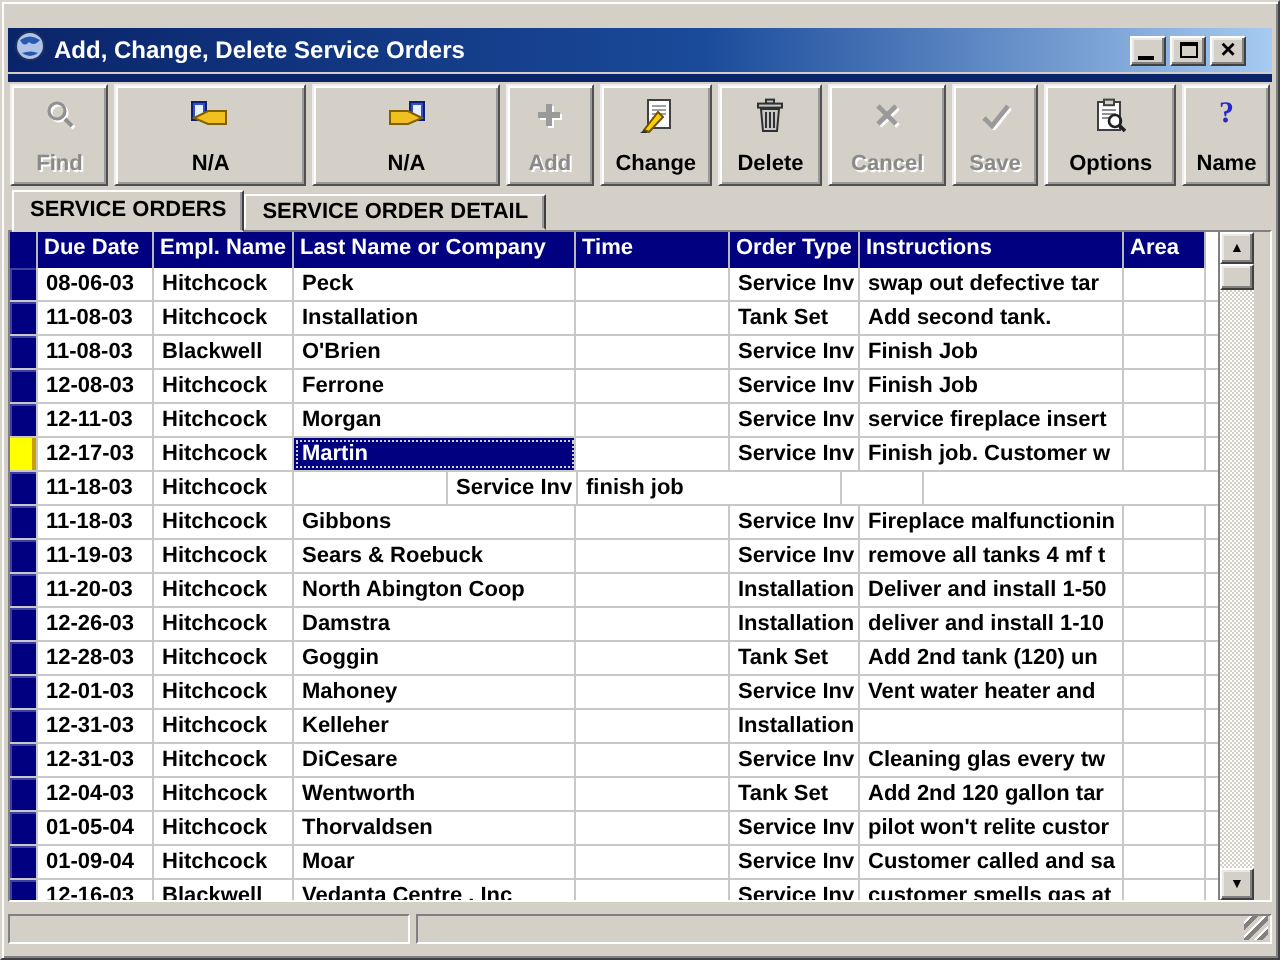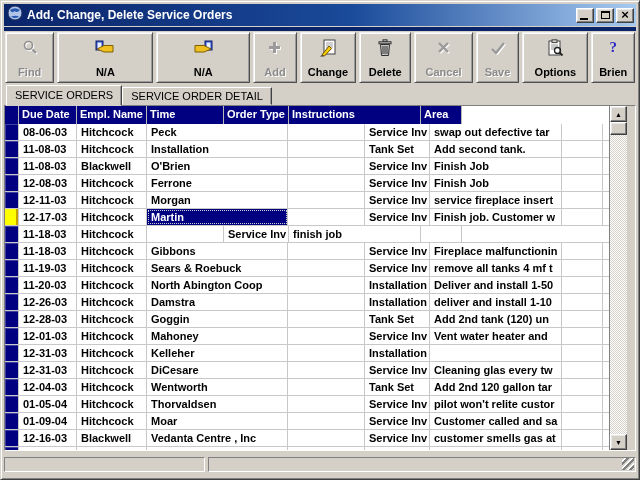--- a/index.html
+++ b/index.html
@@ -12,21 +12,21 @@
     position:absolute; inset:0; box-sizing:border-box;
     background:#d4d0c8;
     border:1px solid; border-color:#d8d4cc #404040 #404040 #d8d4cc;
     box-shadow: inset 1px 1px 0 #ffffff, inset -1px -1px 0 #808080;
     padding:3px; display:flex; flex-direction:column;
   }
   
   .titlebar {
     flex:0 0 22px; height:22px;
     background:linear-gradient(90deg,#0a246a,#1a4a9a 55%,#a6caf0);
-    display:flex; align-items:center; gap:4px; padding:0 2px 0 3px;
+    display:flex; align-items:center; gap:4px; padding:0 13px 0 3px;margin-top:10px;
   }
   .title-text { color:#fff; font-weight:bold; font-size:12px; flex:1; white-space:nowrap; overflow:hidden; }
   .win-controls { display:flex; gap:2px; }
   .wbtn {
     width:18px; height:15px; box-sizing:border-box; background:#d4d0c8;
     border:1px solid; border-color:#fff #404040 #404040 #fff;
     box-shadow: inset -1px -1px 0 #808080, inset 1px 1px 0 #e8e8e8;
     display:flex; align-items:center; justify-content:center; position:relative; cursor:default;
   }
   .glyph-min { position:absolute; left:3px; bottom:2px; width:8px; height:2px; background:#000; }
@@ -44,21 +44,21 @@
   }
   .tbtn .ticon { height:19px; display:flex; align-items:center; justify-content:center; }
   .tbtn .tlabel { white-space:nowrap; line-height:11px; }
   .tbtn.disabled .tlabel { color:#8a8a8a; text-shadow:1px 1px 0 #ffffff; }
   .w-find{width:50px}.w-prev{width:97px}.w-next{width:95px}.w-add{width:44px}.w-change{width:57px}
   .w-delete{width:53px}.w-cancel{width:59px}.w-save{width:44px}.w-options{width:67px}.w-help{width:44px}
   .help-q { font-size:15px; font-weight:bold; color:#2828c8; line-height:15px; font-family:"Liberation Serif", serif; }
   
   .tabbar { flex:0 0 20px; display:flex; align-items:flex-end; padding-left:2px; position:relative; z-index:2; }
   .tab {
-    box-sizing:border-box; background:#d4d0c8; font-size:11px; font-weight:normal;
+    box-sizing:border-box; background:#d4d0c8; font-size:11px; font-weight:bold;
     border:1px solid; border-color:#fff #404040 transparent #fff;
     padding:3px 8px 0 8px; height:20px; white-space:nowrap; cursor:default;
   }
   .tab.active { position:relative; margin-bottom:-1px; height:21px; box-shadow: inset -1px 0 0 #9a9a9a; }
   .tab.inactive { height:18px; padding-top:2px; box-shadow: inset -1px 0 0 #9a9a9a; }
   .tab-fill { flex:1; }
   
   .grid-wrap {
     flex:1 1 auto; display:flex; overflow:hidden;
     border:1px solid; border-color:#808080 #fff #fff #808080;
@@ -243,36 +243,37 @@
             <circle cx="10.5" cy="11.5" r="3" fill="none" stroke="#202020" stroke-width="1.3"></circle>
             <line x1="12.7" y1="13.7" x2="15.5" y2="16.5" stroke="#202020" stroke-width="1.8"></line>
           </svg>
         </span>
         <span class="tlabel">Options</span>
       </div>
       <div class="tbtn w-help">
         <span class="ticon">
           <span class="help-q">?</span>
         </span>
-        <span class="tlabel">Brien</span>
+        <span class="tlabel">Name</span>
       </div>
     </div>
 
   <div class="tabbar">
     <div class="tab active">SERVICE ORDERS</div>
     <div class="tab inactive">SERVICE ORDER DETAIL</div>
     <div class="tab-fill"></div>
   </div>
 
   <div class="grid-wrap">
     <div class="grid" id="grid">
         <div class="header-row">
           <span class="hcell c0"></span>
           <span class="hcell c1">Due Date</span>
           <span class="hcell c2">Empl. Name</span>
+          <span class="hcell c3">Last Name or Company</span>
           <span class="hcell c4">Time</span>
           <span class="hcell c5">Order Type</span>
           <span class="hcell c6">Instructions</span>
           <span class="hcell c7">Area</span>
           <span class="hfill"></span>
         </div>
         <div class="row">
           <span class="cell c0 marker"></span>
           <span class="cell c1">08-06-03</span>
           <span class="cell c2">Hitchcock</span>

